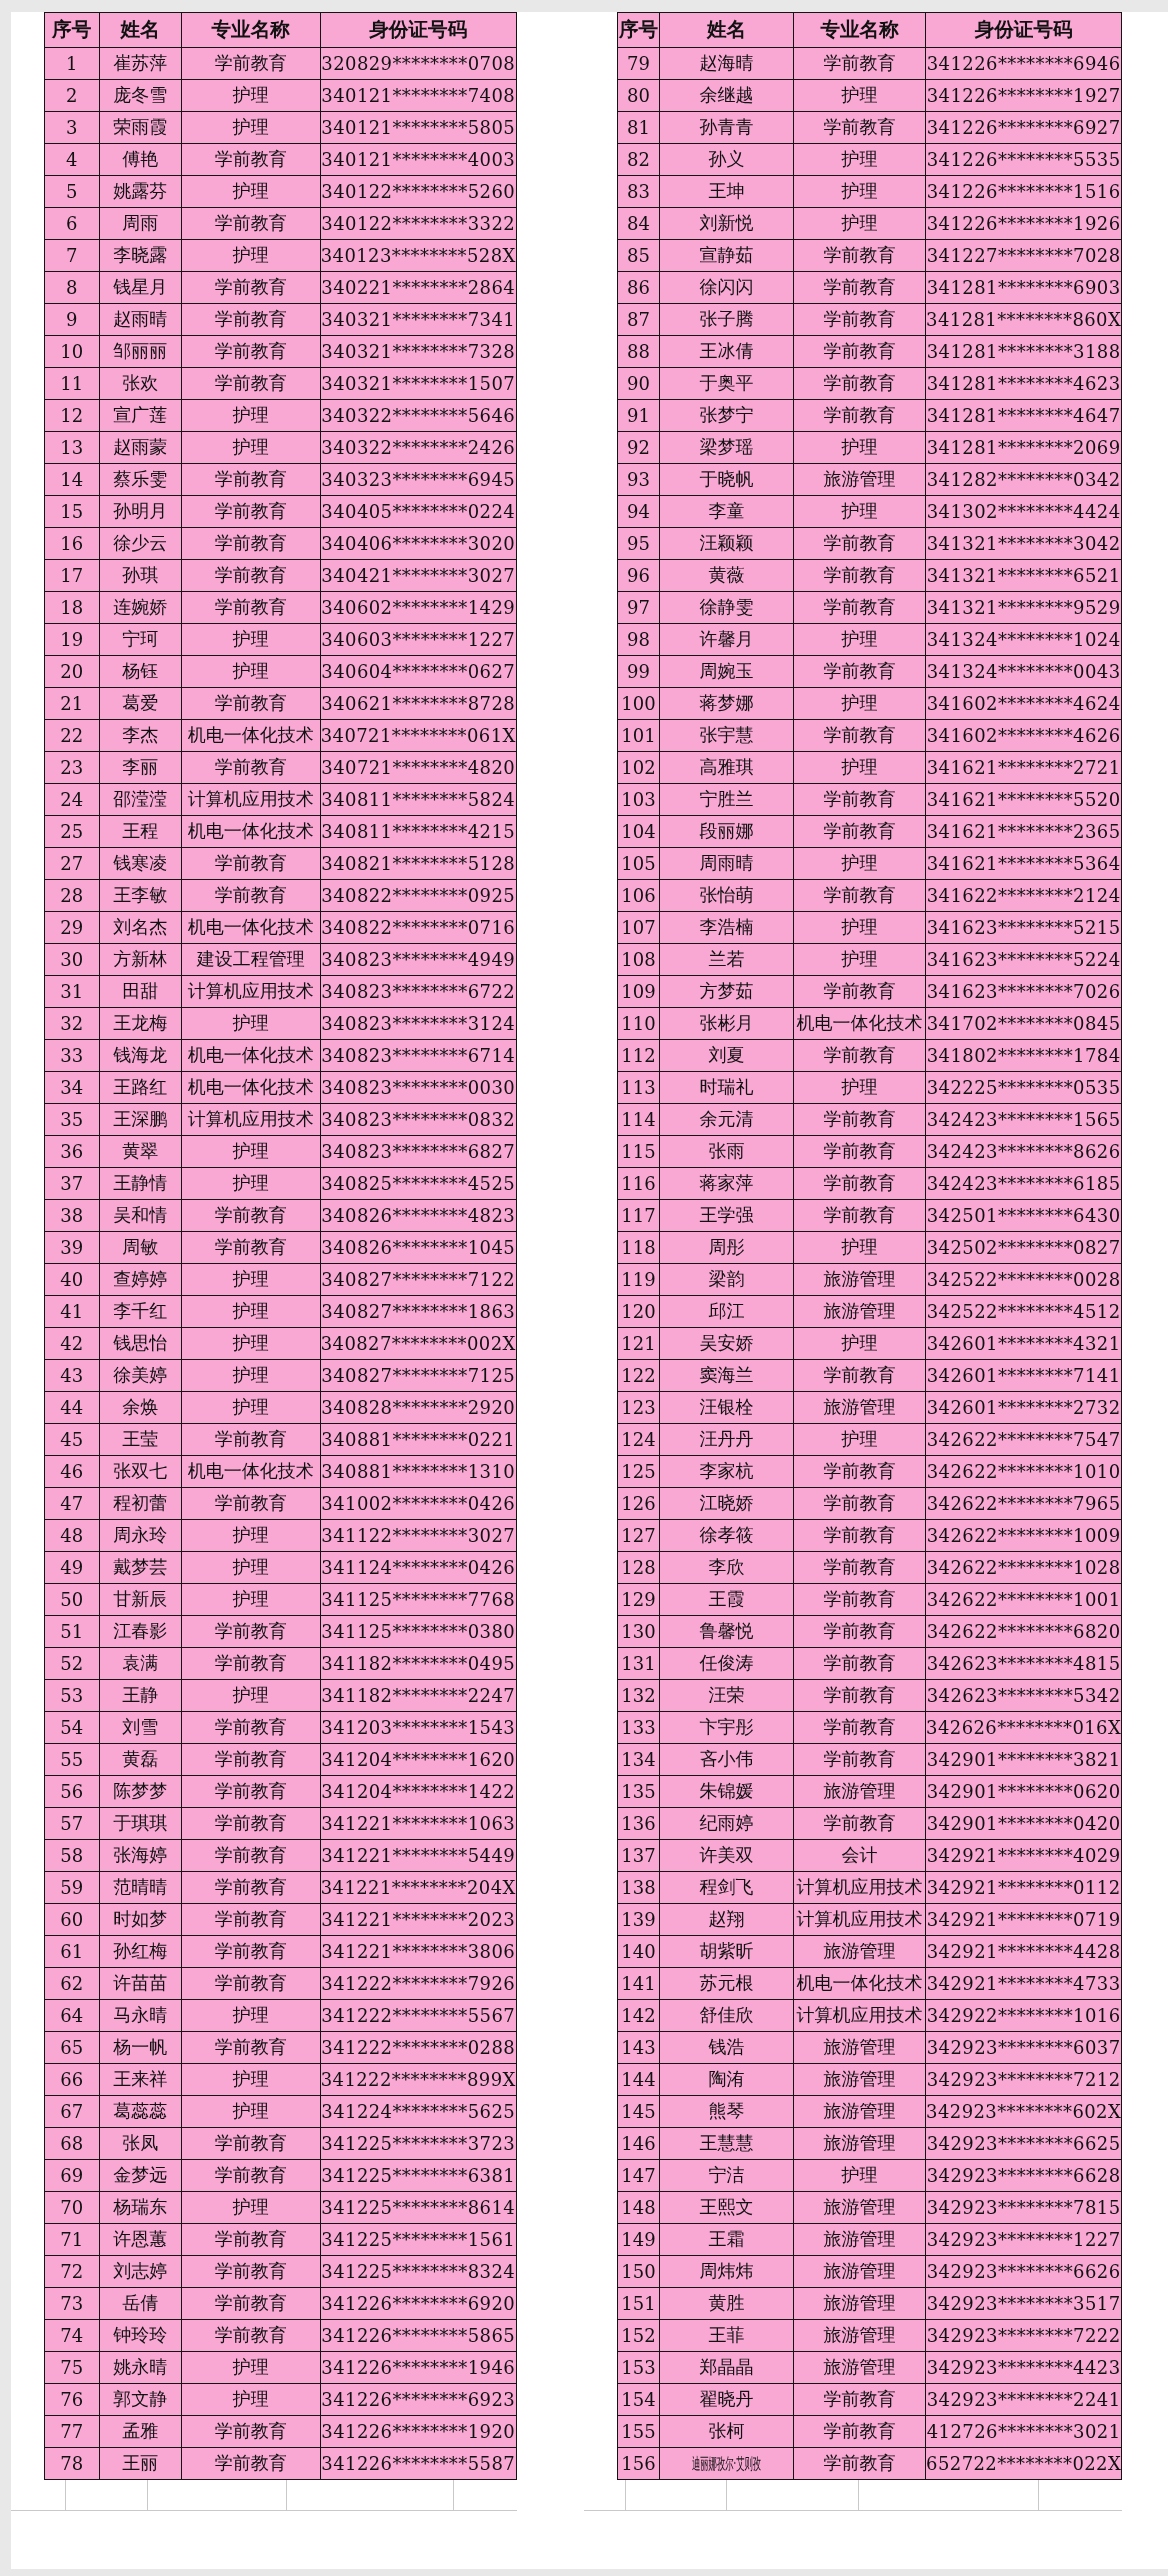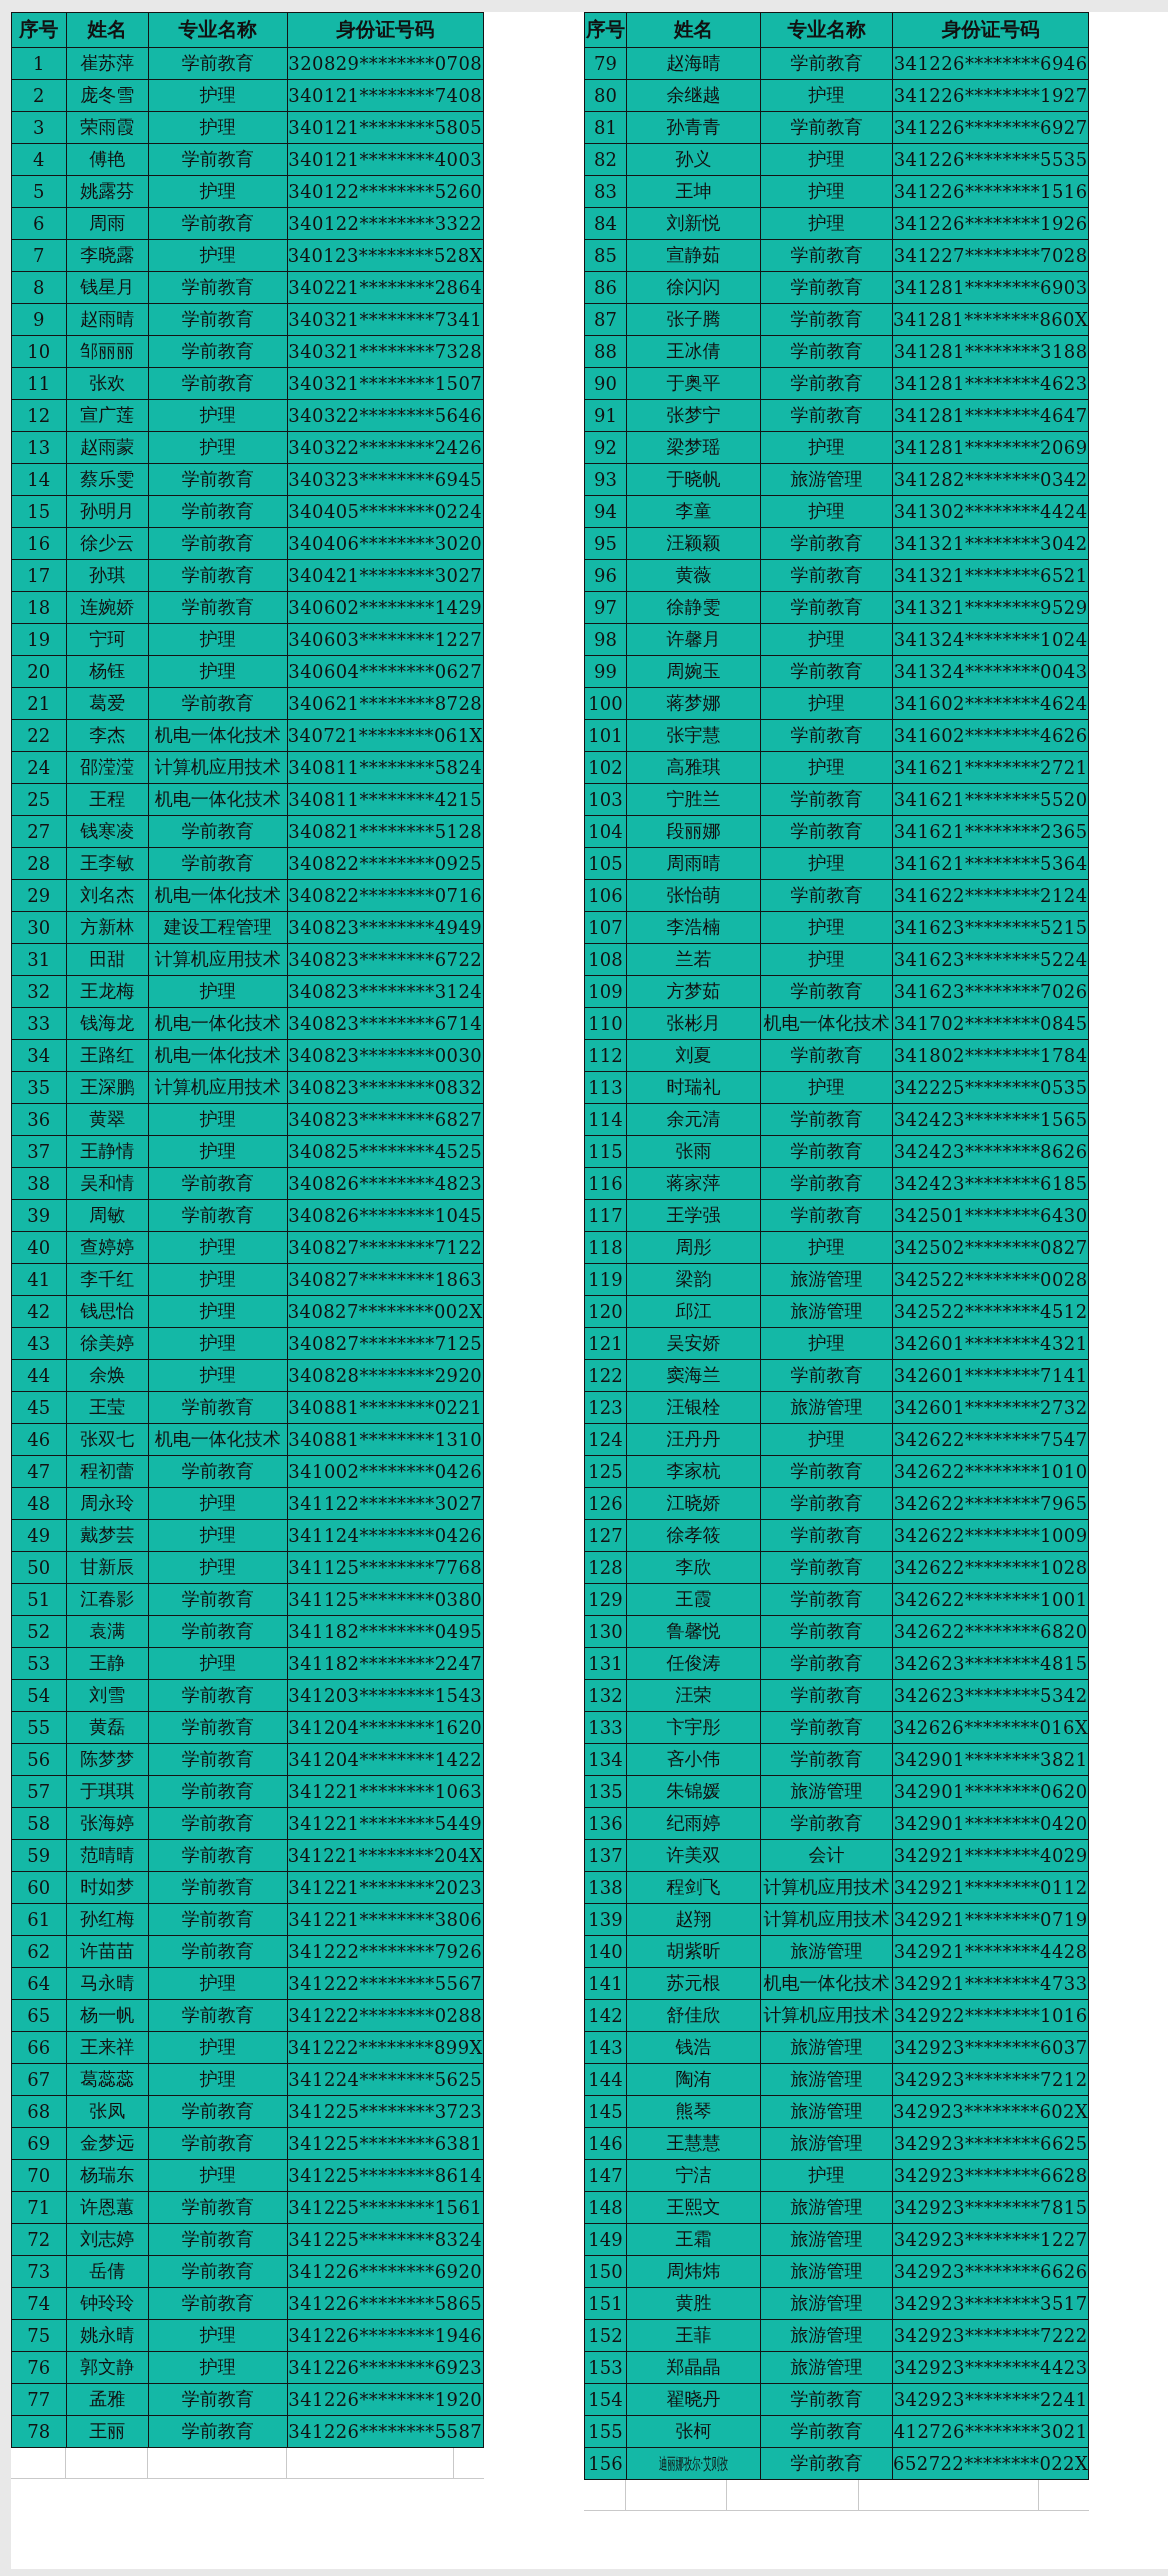--- a/index.html
+++ b/index.html
@@ -15,21 +15,21 @@
     font-family:"DejaVu Serif","Liberation Serif",serif;color:var(--text);
   }
   .gutter-top{position:absolute;left:0;top:0;width:1168px;height:11.6px;background:var(--gutter);}
   .gutter-left{position:absolute;left:0;top:0;width:10.7px;height:2576px;background:var(--gutter);}
   .gutter-bottom{position:absolute;left:0;top:2569px;width:1168px;height:7.1px;background:var(--gutter);}
 
   .tbl-wrap{position:absolute;top:11.6px;}
   .tbl-wrap.left{left:10.7px;}
   .tbl-wrap.right{left:584px;}
 
-  table.roster{border-collapse:collapse;table-layout:fixed;background:#14b8a6;}
+  table.roster{border-collapse:collapse;table-layout:fixed;background:#f9a8d4;margin-left:33px;}
   table.roster th,table.roster td{
     border:1.8px solid var(--border);
     text-align:center;vertical-align:middle;
     padding:0;overflow:hidden;white-space:nowrap;
   }
   table.roster th{
     height:34px;font-size:19.6px;font-weight:bold;
     font-family:"Liberation Sans","DejaVu Sans",sans-serif;
   }
   table.roster td{height:31px;font-size:18px;}
@@ -189,20 +189,26 @@
           <td>学前教育</td>
           <td class="id">340621********8728</td>
         </tr>
         <tr>
           <td>22</td>
           <td>李杰</td>
           <td>机电一体化技术</td>
           <td class="id">340721********061X</td>
         </tr>
         <tr>
+          <td>23</td>
+          <td>李丽</td>
+          <td>学前教育</td>
+          <td class="id">340721********4820</td>
+        </tr>
+        <tr>
           <td>24</td>
           <td>邵滢滢</td>
           <td>计算机应用技术</td>
           <td class="id">340811********5824</td>
         </tr>
         <tr>
           <td>25</td>
           <td>王程</td>
           <td>机电一体化技术</td>
           <td class="id">340811********4215</td>

